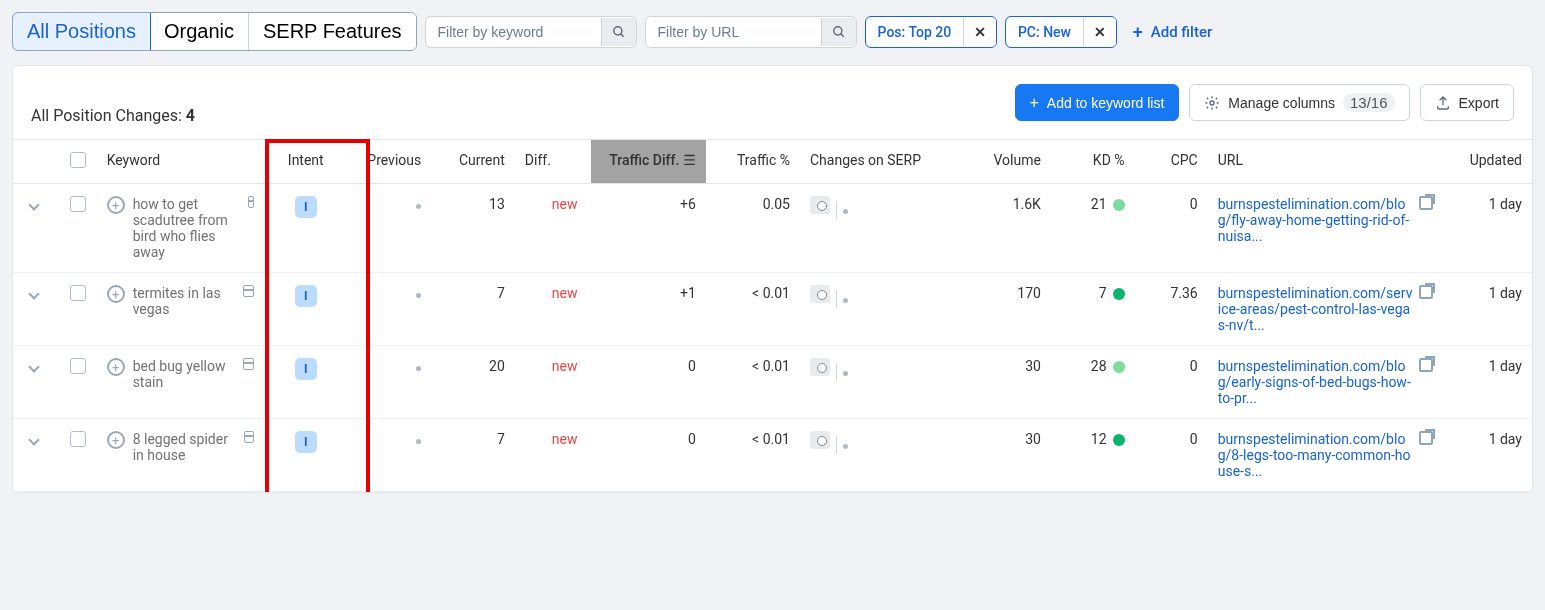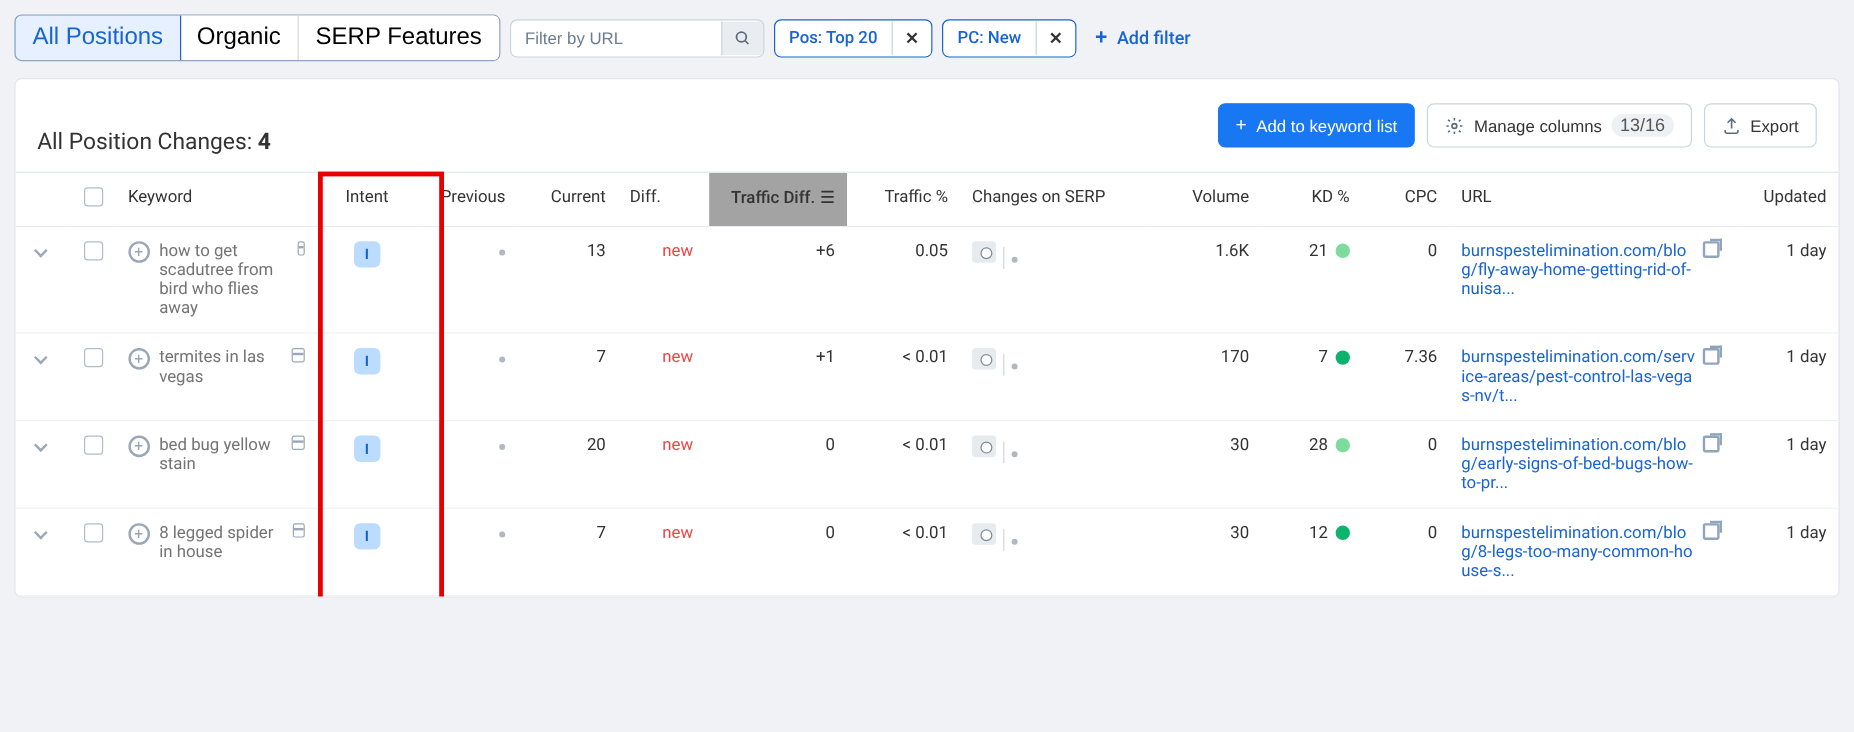--- a/index.html
+++ b/index.html
@@ -13,21 +13,21 @@
 .searchbox input { border: none; outline: none; padding: 7px 12px; font-size: 14px; width: 175px; background: transparent; }
 .searchbox input::placeholder { color: #6b7c93; }
 .searchbox .sbtn { background: #eaedf0; border: none; border-left: 1px solid #ccd4dd; padding: 7px 10px; cursor: pointer; display: flex; align-items: center; justify-content: center; }
 .chip { display: flex; align-items: center; border: 1px solid #1864d1; border-radius: 6px; background: #fff; overflow: hidden; font-size: 14px; }
 .chip .chip-label { padding: 7px 12px; color: #1864d1; font-weight: 500; }
 .chip .chip-close { border: none; border-left: 1px solid #ccd4dd; background: #fff; padding: 7px 10px; cursor: pointer; color: #333; font-weight: bold; font-size: 14px; line-height: 1; }
 .addfilter { display: flex; align-items: center; gap: 8px; color: #1864d1; cursor: pointer; padding: 6px 8px; font-size: 15px; font-weight: 500; }
 .addfilter .plus { color: #1864d1; font-size: 18px; line-height: 1; }
 .card { background: #fff; border: 1px solid #e2e6eb; border-radius: 6px; overflow: hidden; }
 .card-top { display: flex; align-items: center; justify-content: space-between; padding: 14px 18px; }
-.lefttitle { font-size: 19px; color: #333; margin-top: 26px; }
+.lefttitle { font-size: 16px; color: #333; margin-top: 26px; }
 .lefttitle b { font-weight: 700; }
 .actions { display: flex; gap: 10px; }
 .btn { display: inline-flex; align-items: center; gap: 8px; border-radius: 6px; padding: 8px 14px; font-size: 14px; cursor: pointer; border: 1px solid #ccd4dd; background: #fff; color: #333; }
 .btn.primary { background: #1877f2; border-color: #1877f2; color: #fff; font-weight: 500; }
 .btn .plus { font-size: 16px; line-height: 1; }
 .pill { background: #eef1f3; border-radius: 10px; padding: 1px 7px; font-size: 15px; color: #555; }
 .tbl { width: 100%; border-collapse: collapse; }
 .tbl th, .tbl td { padding: 12px 10px; text-align: left; vertical-align: top; font-size: 14px; }
 .tbl thead th { border-top: 1px solid #e2e6eb; border-bottom: 1px solid #e2e6eb; font-weight: 400; color: #333; background: #fff; position: relative; }
 .tbl thead th.sorted { background: #a3a3a3; font-weight: 500; }
@@ -74,20 +74,29 @@
 </head>
 <body>
 
 <div class="toolbar">
   <div class="segmented">
     <button class="active">All Positions</button>
     <button>Organic</button>
     <button>SERP Features</button>
   </div>
   <div class="searchbox">
+    <input placeholder="Filter by keyword" style="">
+    <button class="sbtn">
+      <svg width="14" height="14" viewBox="0 0 24 24" fill="none" stroke="#5b6b7e" stroke-width="2.5">
+          <circle cx="10" cy="10" r="7"></circle>
+          <line x1="20" y1="20" x2="15" y2="15"></line>
+        </svg>
+    </button>
+  </div>
+  <div class="searchbox">
     <input placeholder="Filter by URL" style="">
     <button class="sbtn">
       <svg width="14" height="14" viewBox="0 0 24 24" fill="none" stroke="#5b6b7e" stroke-width="2.5">
           <circle cx="10" cy="10" r="7"></circle>
           <line x1="20" y1="20" x2="15" y2="15"></line>
         </svg>
     </button>
   </div>
   <div class="chip">
     <span class="chip-label">Pos: Top 20</span>

